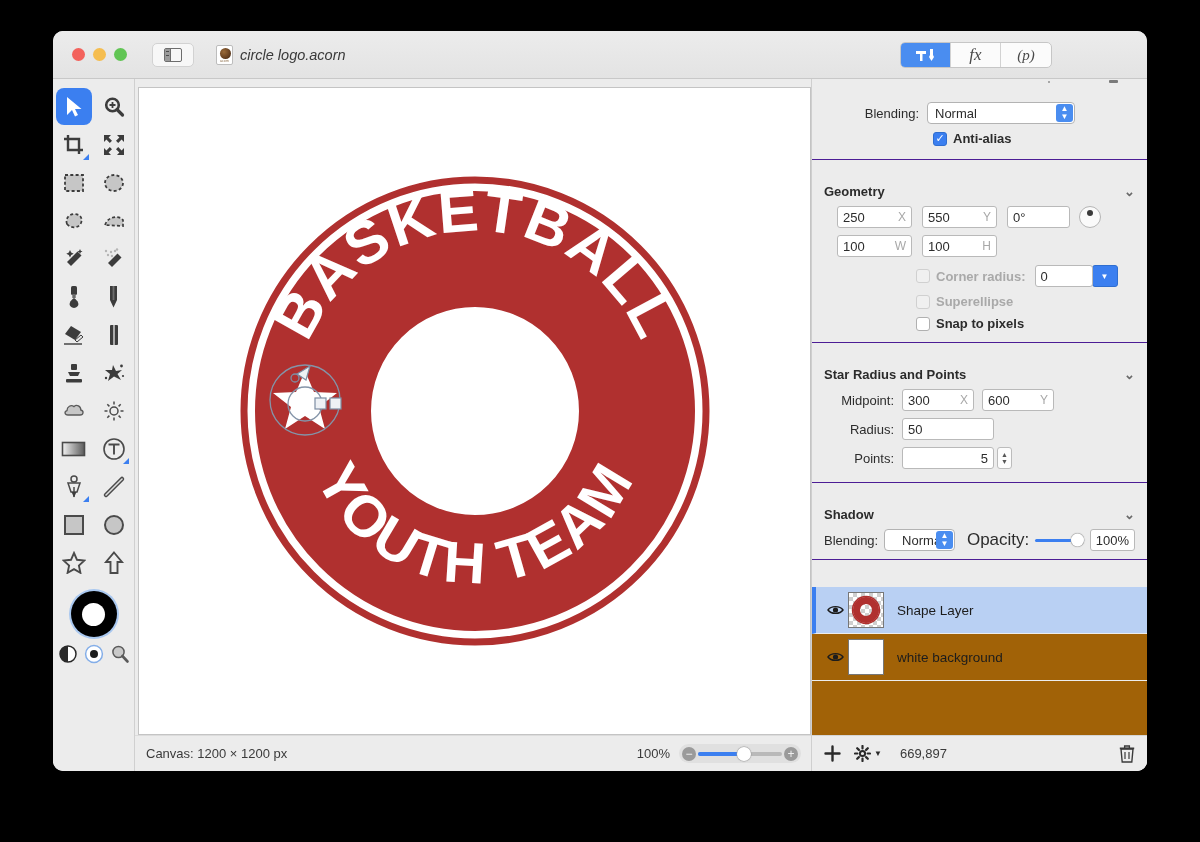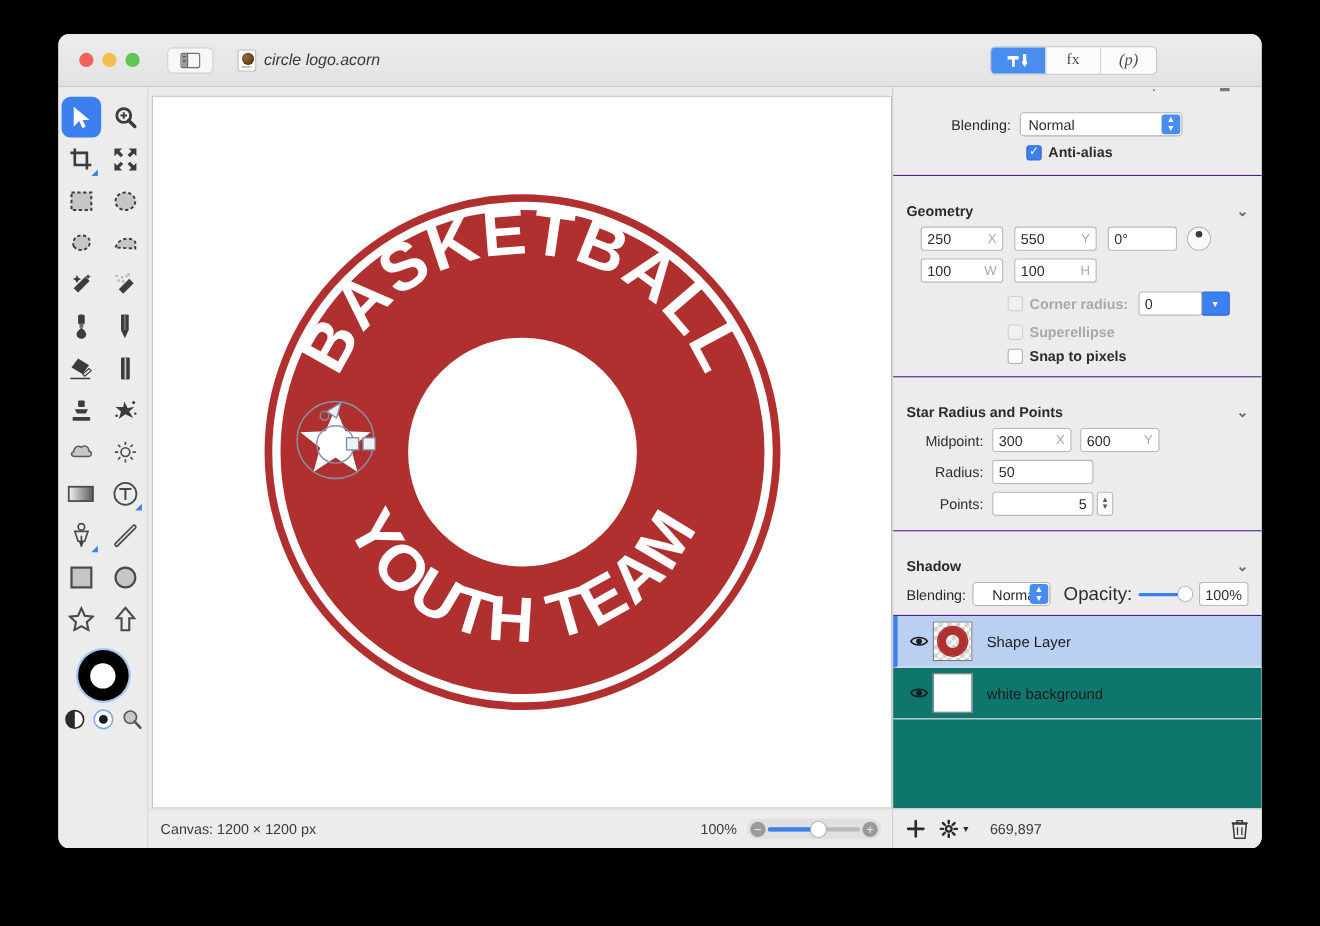--- a/index.html
+++ b/index.html
@@ -103,21 +103,21 @@
     background: #fbfbfb;
   }
   .seg {
     width: 50px;
     display: flex; align-items: center; justify-content: center;
     border-right: 1px solid #d2d2d2;
     font-size: 15px; color: #4a4a4a;
   }
   .seg:last-child { border-right: none; }
   .seg.active { background: #4a8df0; color: #fff; }
-  .seg-fx { font-family: "Liberation Serif", serif; font-size: 14px; }
+  .seg-fx { font-family: "Liberation Serif", serif; font-style: italic; font-size: 17px; }
   .seg-p  { font-family: "Liberation Serif", serif; font-style: italic; font-size: 15px; }
 
   
   #body { flex: 1; display: flex; min-height: 0; }
 
   
   #tools {
     width: 82px;
     background: #ececec;
     border-right: 1px solid #d0d0d0;
@@ -309,21 +309,21 @@
     display: flex; align-items: center;
   }
   .opac-track { width:100%; height:3px; background:#3b7ff0; border-radius:2px; }
   .opac-knob {
     position:absolute; right:0; top:50%; transform:translateY(-50%);
     width:13px;height:13px;border-radius:50%;background:#fff;
     box-shadow: 0 0 1px 0.5px #999;
   }
 
   
-  #layers { flex: 1; background: #0f766e; overflow: hidden; }
+  #layers { flex: 1; background: #a16207; overflow: hidden; margin-top: 27px; }
   .layer {
     height: 47px;
     display: flex; align-items: center;
     padding-left: 10px;
     border-bottom: 1px solid #ededed;
   }
   .layer.sel { background: #b9d0f3; border-left: 4px solid #3b7ff0; padding-left: 6px; }
   .eye { width: 26px; display:flex; align-items:center; justify-content:center; }
   .layer-thumb {
     width: 36px; height: 36px;

